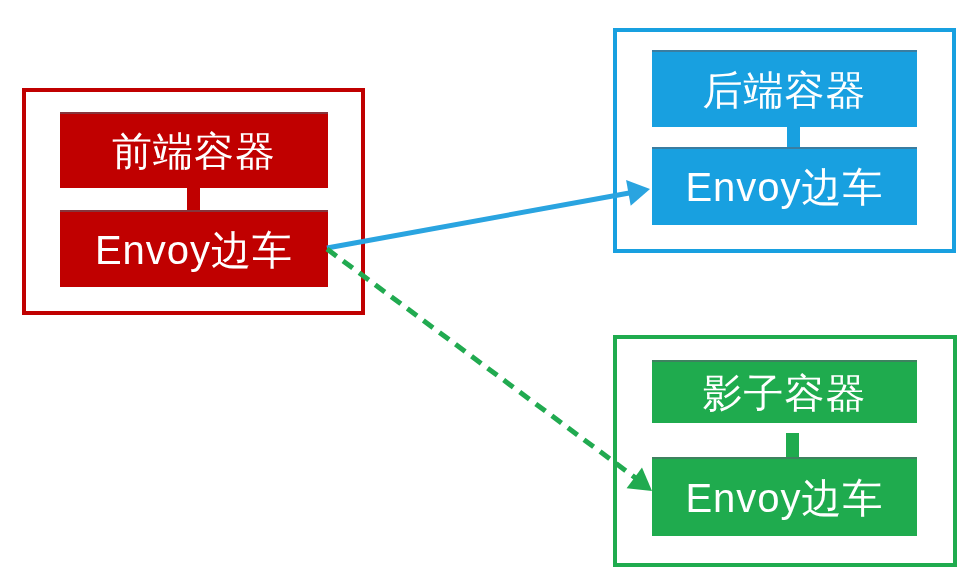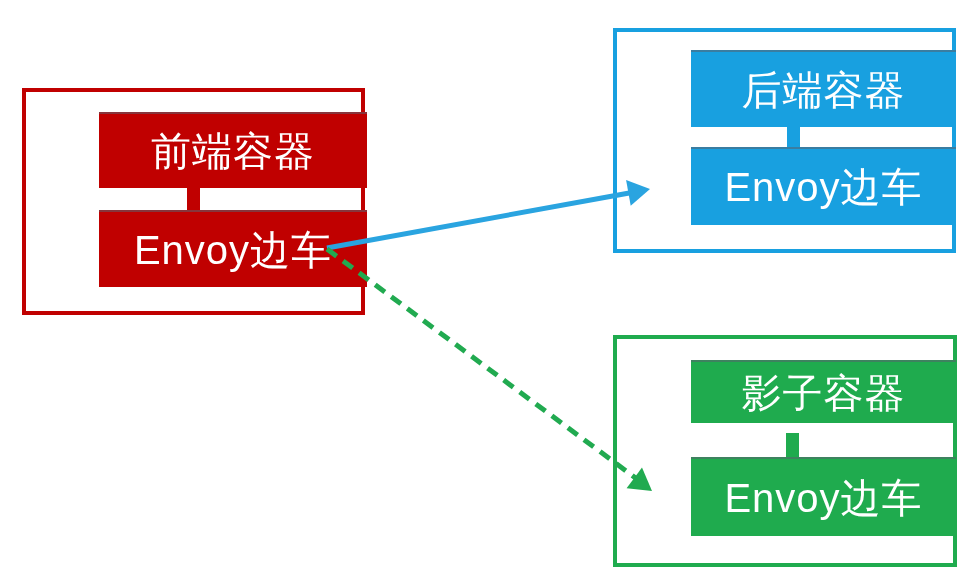--- a/index.html
+++ b/index.html
@@ -42,21 +42,20 @@
     display: flex;
     align-items: center;
     justify-content: center;
     color: #ffffff;
     font-size: 40px;
     line-height: 1;
     letter-spacing: 1px;
     border-top: 2px solid rgba(88, 96, 110, 0.55);
     z-index: 2;
     white-space: nowrap;
-    margin-left: 39px;
   }
   .stub {
     position: absolute;
     z-index: 1;
   }
   .group-frontend .box  { background: var(--c0); }
   .group-frontend .stub { background: var(--c0); }
   .group-backend .box   { background: var(--c1); }
   .group-backend .stub  { background: var(--c1); }
   .group-shadow .box    { background: var(--c2); }

